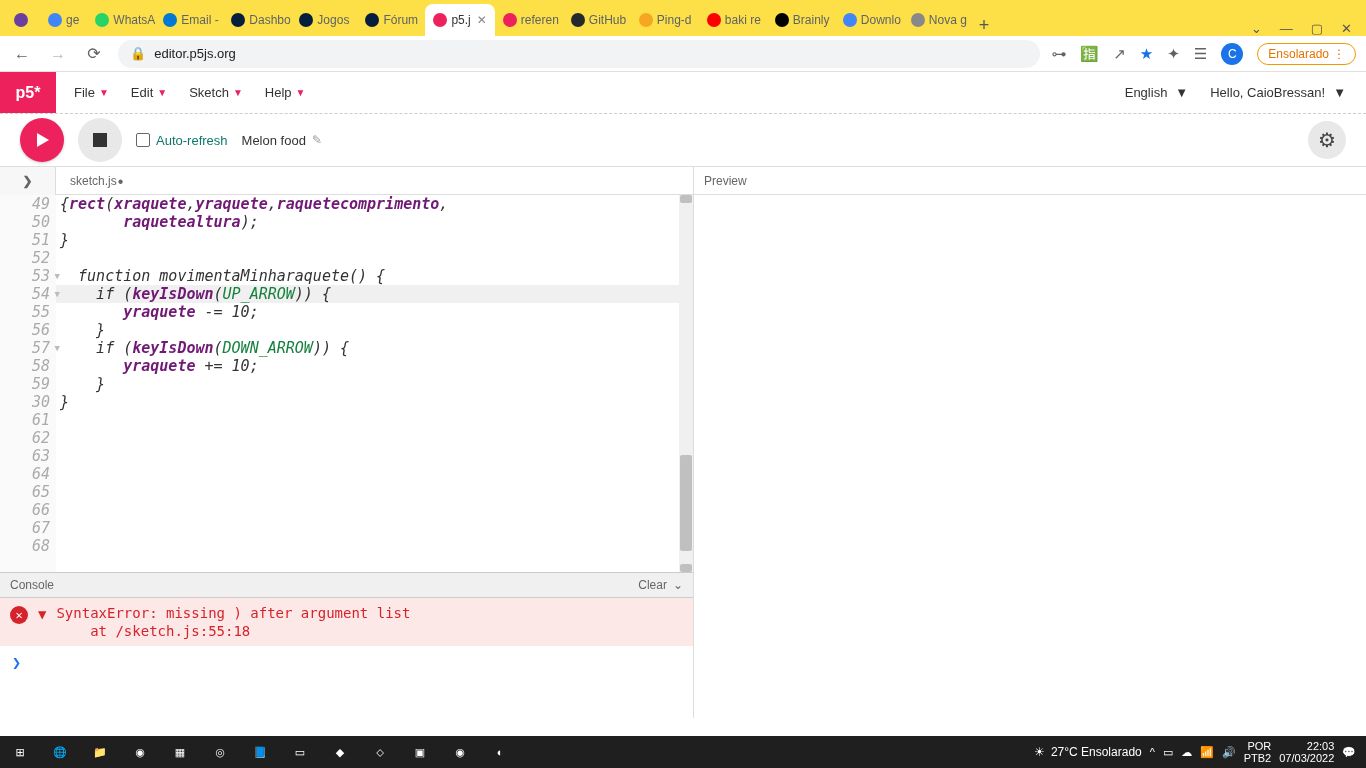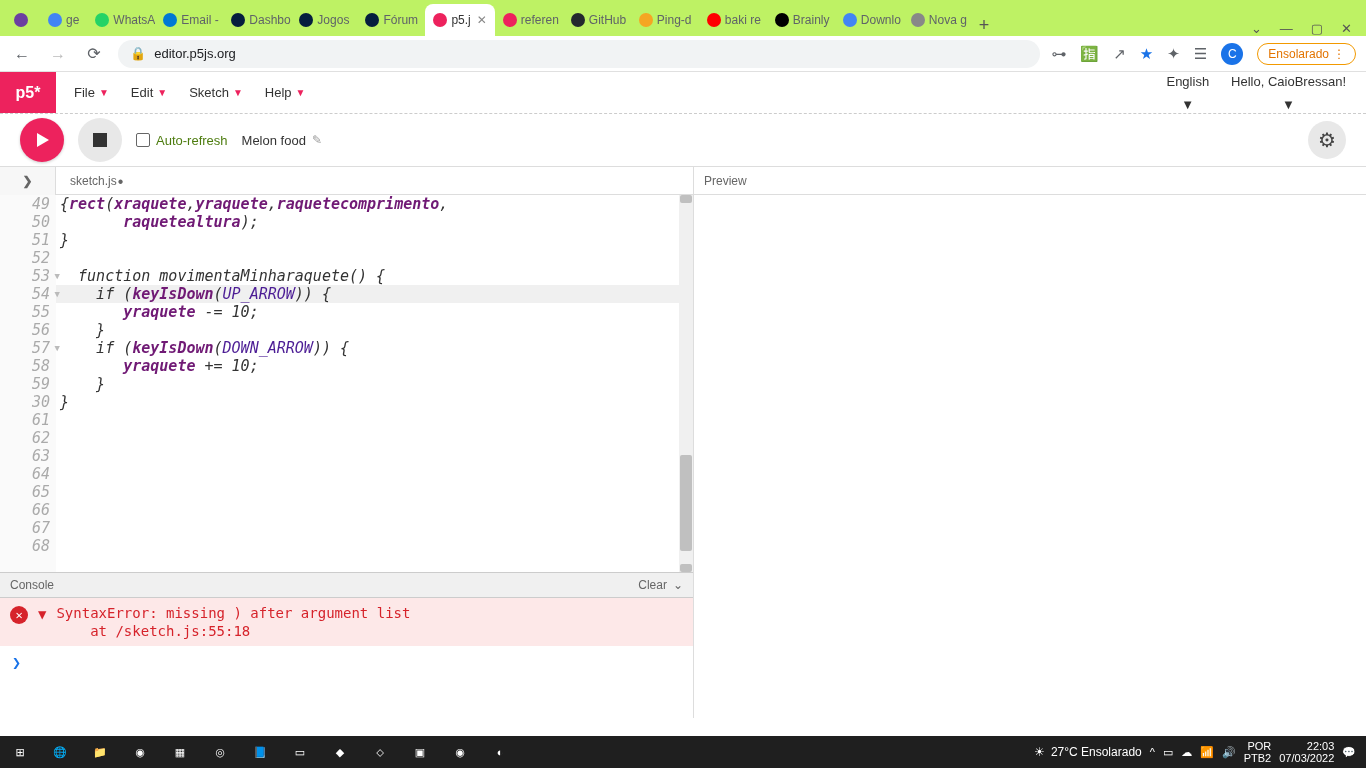--- a/index.html
+++ b/index.html
@@ -1,19 +1,19 @@
 <!DOCTYPE html>
 <html><head>
 <meta charset="utf-8">
 <style>
 * { margin: 0; padding: 0; box-sizing: border-box; }
 body { font-family: "Segoe UI", Arial, sans-serif; width: 1366px; height: 768px; overflow: hidden; background: #fff; }
 
 
-.tabbar { height: 36px; background: #bef264; display: flex; align-items: flex-end; padding-left: 6px; }
+.tabbar { height: 36px; background: #fde047; display: flex; align-items: flex-end; padding-left: 6px; }
 .tab { display: flex; align-items: center; gap: 4px; height: 32px; padding: 0 8px; font-size: 12px; color: #5f6368; border-top-left-radius: 8px; border-top-right-radius: 8px; max-width: 68px; overflow: hidden; white-space: nowrap; cursor: pointer; }
 .tab.active { background: #fff; color: #333; max-width: 80px; }
 .tab .favicon { width: 14px; height: 14px; border-radius: 50%; flex-shrink: 0; }
 .tab .close { margin-left: 2px; color: #888; }
 .newtab { padding: 0 8px; font-size: 18px; color: #555; }
 .winctrls { margin-left: auto; display: flex; gap: 18px; padding: 0 14px; color: #555; font-size: 13px; }
 .addrrow { height: 36px; background: #fff; display: flex; align-items: center; gap: 12px; padding: 0 10px; border-bottom: 1px solid #e0e0e0; }
 .navbtn { width: 24px; text-align: center; color: #5f6368; font-size: 16px; }
 .addrbar { flex: 1; height: 28px; background: #f1f3f4; border-radius: 14px; display: flex; align-items: center; padding: 0 12px; font-size: 13px; color: #202124; gap: 8px; }
 .addrbar .lock { color: #5f6368; }
@@ -22,48 +22,48 @@
 .avatar { width: 22px; height: 22px; border-radius: 50%; background: #1a73e8; color: #fff; display: flex; align-items: center; justify-content: center; font-size: 12px; }
 .updatebtn { border: 1px solid #f29900; color: #e37400; border-radius: 14px; padding: 3px 10px; font-size: 12px; display: flex; align-items: center; gap: 4px; }
 
 
 .p5top { display: flex; height: 41px; align-items: center; }
 .p5logo { width: 56px; height: 41px; background: #ed225d; color: #fff; display: flex; align-items: center; justify-content: center; font-weight: bold; font-size: 16px; }
 .menubar { display: flex; gap: 22px; padding-left: 18px; font-size: 13px; color: #333; }
 .menubar .mi { display: flex; align-items: center; gap: 4px; cursor: pointer; }
 .menubar .caret { color: #ed225d; font-size: 10px; }
 .topright { margin-left: auto; display: flex; gap: 22px; padding-right: 20px; font-size: 13px; color: #333; }
-.topright span { display: flex; align-items: center; gap: 8px; flex-direction: column; }
+.topright span { display: flex; align-items: center; gap: 8px; }
 .dashsep { border-bottom: 1px dashed #ccc; }
 
 .toolbar { height: 52px; display: flex; align-items: center; gap: 14px; padding: 0 20px; position: relative; }
 .playbtn { width: 44px; height: 44px; border-radius: 50%; background: #ed225d; display: flex; align-items: center; justify-content: center; box-shadow: 0 1px 3px rgba(0,0,0,0.2); cursor: pointer; }
 .playbtn svg { fill: #fff; }
 .stopbtn { width: 44px; height: 44px; border-radius: 50%; background: #e8e8e8; display: flex; align-items: center; justify-content: center; cursor: pointer; }
 .stopbtn .sq { width: 14px; height: 14px; background: #333; }
-.autoref { display: flex; align-items: center; gap: 6px; font-size: 13px; color: #4d7c0f; }
+.autoref { display: flex; align-items: center; gap: 6px; font-size: 13px; color: #0f766e; }
 .autoref .cb { width: 14px; height: 14px; border: 1.5px solid #666; border-radius: 2px; }
 .sketchname { font-size: 13px; color: #333; display: flex; align-items: center; gap: 6px; }
 .pencil { color: #999; font-size: 12px; }
 .gearbtn { position: absolute; right: 20px; width: 38px; height: 38px; border-radius: 50%; background: #e8e8e8; display: flex; align-items: center; justify-content: center; cursor: pointer; color: #444; font-size: 20px; }
 
 .editorzone { display: flex; height: 552px; border-top: 1px solid #ddd; }
 .leftpane { width: 694px; display: flex; flex-direction: column; border-right: 1px solid #ddd; }
 .filehdr { height: 28px; display: flex; align-items: center; border-bottom: 1px solid #ddd; font-size: 12px; color: #666; }
 .chev { width: 56px; height: 28px; display: flex; align-items: center; justify-content: center; background: #f7f7f7; border-right: 1px solid #ddd; }
 .fname { padding-left: 14px; }
 .code { flex: 1; display: flex; font-family: Consolas, monospace; font-size: 15px; position: relative; overflow: hidden; font-style: italic; }
 .gutter { width: 56px; background: #fafafa; color: #aaa; text-align: right; padding-right: 6px; line-height: 18px; }
 .gutter .gl { height: 18px; position: relative; }
 .gutter .fold { position: absolute; right: -10px; color: #bbb; font-size: 9px; }
 .codelines { flex: 1; line-height: 18px; white-space: pre; color: #333; }
 .codelines .ln { height: 18px; padding-left: 4px; }
 .hl { background: #f0f0f0; }
 .kw { color: #701a75; font-weight: bold; }
-.cst { color: #4c1d95; }
+.cst { color: #15803d; }
 .scrolltrack { position: absolute; right: 0; top: 0; width: 14px; height: 100%; background: #f0f0f0; }
 .scrollthumb { position: absolute; right: 1px; width: 12px; background: #c0c0c0; border-radius: 2px; }
 .rightpane { flex: 1; }
 .prevhdr { height: 28px; display: flex; align-items: center; padding-left: 10px; font-size: 12px; color: #666; border-bottom: 1px solid #ddd; }
 
 .consolehdr { height: 26px; background: #f0f0f0; border-top: 1px solid #ccc; border-bottom: 1px solid #ccc; display: flex; align-items: center; padding: 0 10px; font-size: 12px; color: #666; }
 .consolehdr .clr { margin-left: auto; display: flex; align-items: center; gap: 6px; cursor: pointer; }
 .console { height: 120px; background: #fff; font-family: Consolas, monospace; font-size: 14px; }
 .err { background: #fde8e8; padding: 6px 10px; display: flex; align-items: flex-start; gap: 10px; color: #d6232b; }
 .erricon { width: 18px; height: 18px; border-radius: 50%; background: #d6232b; color: #fff; display: flex; align-items: center; justify-content: center; font-size: 12px; margin-top: 2px; }

